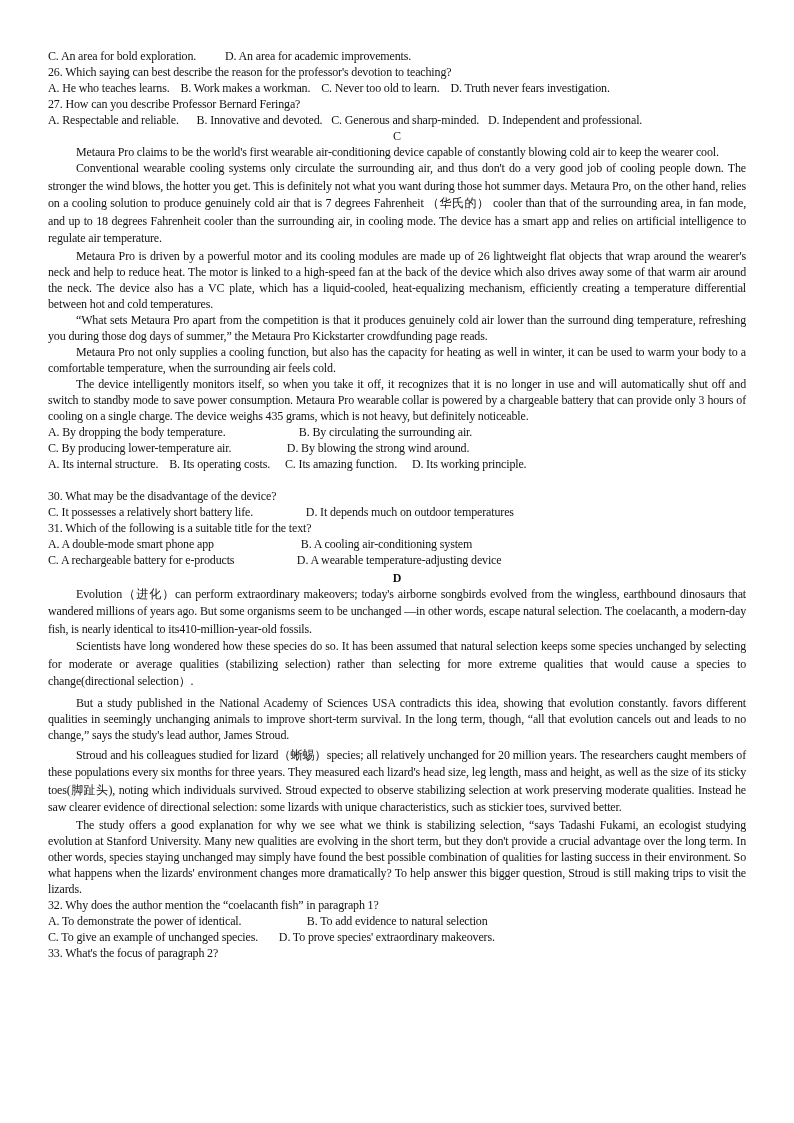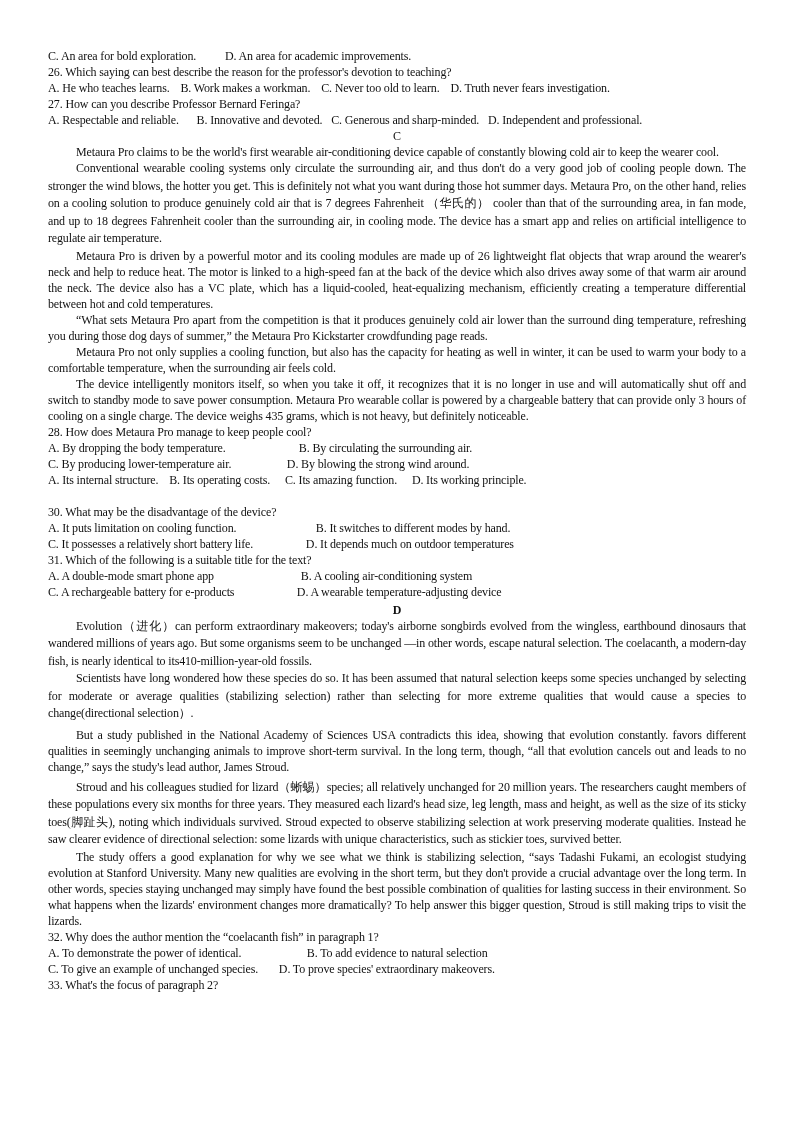--- a/index.html
+++ b/index.html
@@ -45,44 +45,39 @@
   </p>
 
   <p class="section-head">C</p>
   <p class="para">Metaura Pro claims to be the world's first wearable air-conditioning device capable of constantly blowing cold air to keep the wearer cool.</p>
   <p class="para spaced">Conventional wearable cooling systems only circulate the surrounding air, and thus don't do a very good job of cooling people down. The stronger the wind blows, the hotter you get. This is definitely not what you want during those hot summer days. Metaura Pro, on the other hand, relies on a cooling solution to produce genuinely cold air that is 7 degrees Fahrenheit （华氏的） cooler than that of the surrounding area, in fan mode, and up to 18 degrees Fahrenheit cooler than the surrounding air, in cooling mode. The device has a smart app and relies on artificial intelligence to regulate air temperature.</p>
   <p class="para">Metaura Pro is driven by a powerful motor and its cooling modules are made up of 26 lightweight flat objects that wrap around the wearer's neck and help to reduce heat. The motor is linked to a high-speed fan at the back of the device which also drives away some of that warm air around the neck. The device also has a VC plate, which has a liquid-cooled, heat-equalizing mechanism, efficiently creating a temperature differential between hot and cold temperatures.</p>
   <p class="para">“What sets Metaura Pro apart from the competition is that it produces genuinely cold air lower than the surround ding temperature, refreshing you during those dog days of summer,” the Metaura Pro Kickstarter crowdfunding page reads.</p>
   <p class="para">Metaura Pro not only supplies a cooling function, but also has the capacity for heating as well in winter, it can be used to warm your body to a comfortable temperature, when the surrounding air feels cold.</p>
   <p class="para">The device intelligently monitors itself, so when you take it off, it recognizes that it is no longer in use and will automatically shut off and switch to standby mode to save power consumption. Metaura Pro wearable collar is powered by a chargeable battery that can provide only 3 hours of cooling on a single charge. The device weighs 435 grams, which is not heavy, but definitely noticeable.</p>
 
-  <p class="line">28. How does Metaura Pro manage to keep people cool?</p>
   <p class="line">
     <span class="opt" style="width:248px">A. By dropping the body temperature.</span>
     <span class="opt">B. By circulating the surrounding air.</span>
   </p>
   <p class="line">
     <span class="opt" style="width:236px">C. By producing lower-temperature air.</span>
     <span class="opt">D. By blowing the strong wind around.</span>
   </p>
 
   <p class="line">
     <span class="opt">A. Its internal structure.</span>
     <span class="opt" style="margin-left:8px">B. Its operating costs.</span>
     <span class="opt" style="margin-left:12px">C. Its amazing function.</span>
     <span class="opt" style="margin-left:12px">D. Its working principle.</span>
   </p>
 
   <div class="gap"></div>
 
   <p class="line">30. What may be the disadvantage of the device?</p>
-  <p class="line">
-    <span class="opt" style="width:265px">A. It puts limitation on cooling function.</span>
-    <span class="opt">B. It switches to different modes by hand.</span>
-  </p>
   <p class="line">
     <span class="opt" style="width:255px">C. It possesses a relatively short battery life.</span>
     <span class="opt">D. It depends much on outdoor temperatures</span>
   </p>
 
   <p class="line">31. Which of the following is a suitable title for the text?</p>
   <p class="line">
     <span class="opt" style="width:250px">A. A double-mode smart phone app</span>
     <span class="opt">B. A cooling air-conditioning system</span>
   </p>

